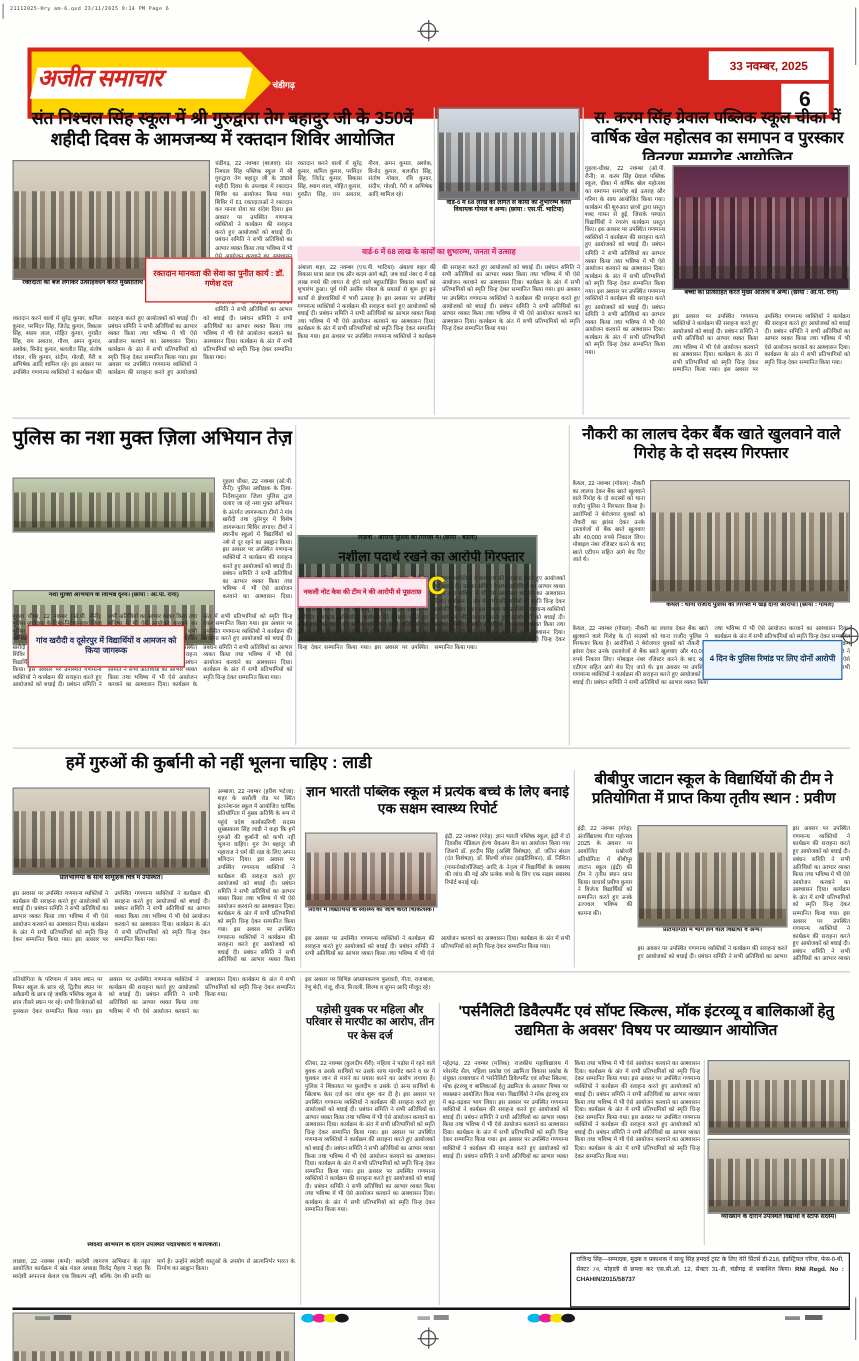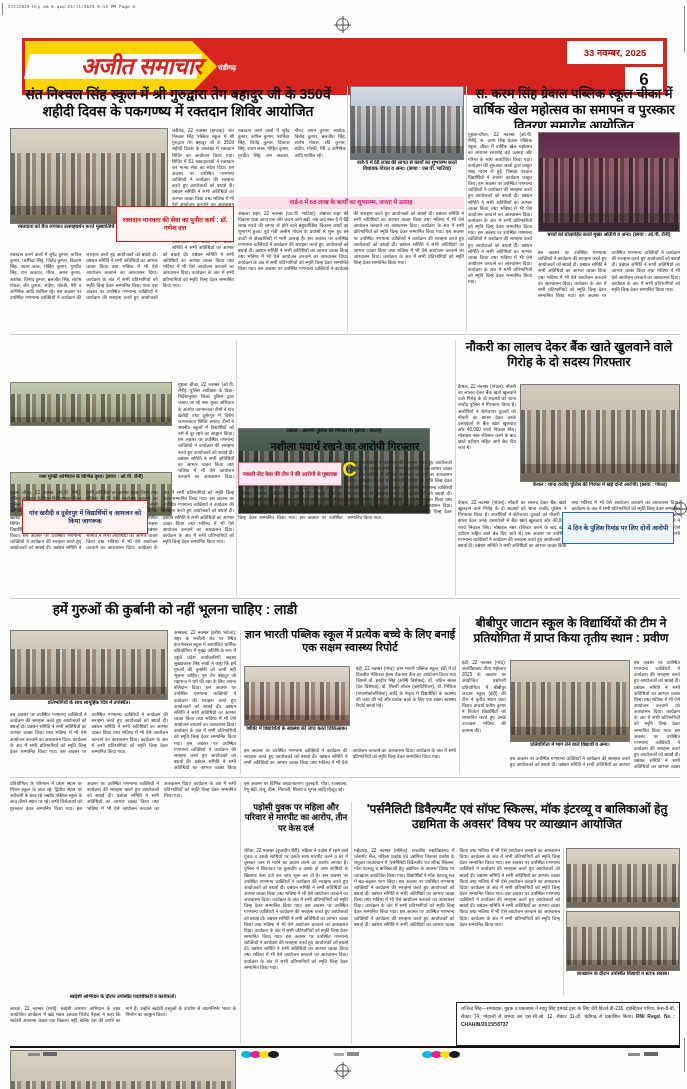--- a/index.html
+++ b/index.html
@@ -12,21 +12,21 @@
   .crosshair::before{content:"";position:absolute;left:50%;top:-3px;bottom:-3px;width:1px;background:#4a4a4a;transform:translateX(-50%);}
   .crosshair::after{content:"";position:absolute;top:50%;left:-3px;right:-3px;height:1px;background:#4a4a4a;transform:translateY(-50%);}
   .mark{background:#8a8a8a;}
   .cmyk{display:flex;}
   .cmyk i{display:block;width:11px;height:7px;border-radius:50%;margin-left:-2px;}
   
   .masthead{left:22px;top:38px;width:645px;height:57px;background:#d6251f;}
   .mh-yellow{left:3px;top:3px;width:192px;height:51px;background:#ffd400;
              clip-path:polygon(0 0,87% 0,100% 50%,87% 100%,0 100%);}
   .mh-band{left:5px;top:16px;width:172px;height:25px;background:#ffffff;transform:skewX(-14deg);}
-  .mh-title{left:8px;top:15px;width:172px;text-align:right;font-size:23px;font-weight:bold;
+  .mh-title{left:8px;top:15px;width:172px;text-align:left;font-size:19px;font-weight:bold;
             color:#d6251f;font-style:italic;letter-spacing:-.5px;line-height:1.2;}
   .mh-city{left:196px;top:25px;font-size:7px;font-weight:bold;color:#ffffff;}
   .mh-section{left:220px;top:9px;width:308px;height:39px;background:#f7efd3;display:flex;align-items:center;justify-content:center;
               font-size:23px;font-weight:bold;color:#101010;}
   .mh-date{right:4px;top:3px;width:96px;height:23px;background:#ffffff;display:flex;align-items:center;justify-content:center;
            font-size:9.5px;font-weight:bold;color:#a80f0f;}
   .mh-page{right:4px;top:29px;width:38px;height:25px;background:#ffffff;display:flex;align-items:center;justify-content:center;
            font-size:17px;font-weight:bold;color:#101010;}
   
   .hl{font-weight:bold;color:#0c0c0c;text-align:center;line-height:1.22;overflow:hidden;}
@@ -76,21 +76,21 @@
     <div class="abs mh-band"></div>
     <div class="abs mh-title">अजीत समाचार</div>
     <div class="abs mh-city">चंडीगढ़</div>
     <div class="abs mh-date">33 नवम्बर, 2025</div>
     <div class="abs mh-page">6</div>
   </div>
 
   <div class="abs vrule" style="left:347px;top:86px;height:246px;"></div>
   <div class="abs vrule" style="left:466px;top:86px;height:246px;"></div>
 
-  <div class="abs hl" style="left:10px;top:86px;width:336px;height:38px;font-size:14px;">संत निश्चल सिंह स्कूल में श्री गुरुद्वारा तेग बहादुर जी के 350वें शहीदी दिवस के पकगण्ष्य में रक्तदान शिविर आयोजित</div>
+  <div class="abs hl" style="left:10px;top:86px;width:336px;height:38px;font-size:14px;">संत निश्चल सिंह स्कूल में श्री गुरुद्वारा तेग बहादुर जी के 350वें शहीदी दिवस के आमजन्ष्य में रक्तदान शिविर आयोजित</div>
   <div class="abs" style="left:10px;top:128px;width:158px;">
     <div class="photo ph-room" style="height:96px;"></div>
     <div class="cap" style="height:13px;">रक्तदाता को बैज लगाकर उत्साहवर्धन करते मुख्यातिथि व अन्य। (छाया : बाजवा)</div>
   </div>
   <div class="abs body c1" style="left:172px;top:128px;width:62px;height:124px;">
     <span>चंडीगढ़, 22 नवम्बर (बाजवा): संत निश्चल सिंह पब्लिक स्कूल में श्री गुरुद्वारा तेग बहादुर जी के 350वें शहीदी दिवस के उपलक्ष्य में रक्तदान शिविर का आयोजन किया गया। शिविर में 61 रक्तदाताओं ने रक्तदान कर मानव सेवा का संदेश दिया। </span><span>इस अवसर पर उपस्थित गणमान्य व्यक्तियों ने कार्यक्रम की सराहना करते हुए आयोजकों को बधाई दी। प्रबंधन समिति ने सभी अतिथियों का आभार व्यक्त किया तथा भविष्य में भी ऐसे आयोजन करवाने का आश्वासन दिया। कार्यक्रम के अंत में सभी प्रतिभागियों को स्मृति चिन्ह देकर सम्मानित किया गया। इस अवसर पर उपस्थित गणमान्य व्यक्तियों ने कार्यक्रम की सराहना करते हुए आयोजकों को बधाई दी। प्रबंधन समिति ने सभी अतिथियों का आभार व्यक्त किया तथा भविष्य में भी ऐसे आयोजन करवाने का आश्वासन दिया। कार्यक्रम के अंत में सभी प्रतिभागियों को स्मृति चिन्ह देकर सम्मानित किया गया। </span>
   </div>
   <div class="abs body c2" style="left:238px;top:128px;width:108px;height:62px;">रक्तदान करने वालों में सुरेंद्र कुमार, कपिल कुमार, परमिंदर सिंह, जितेंद्र कुमार, विकास सिंह, श्याम लाल, मोहित कुमार, गुरप्रीत सिंह, राम अवतार, गौरव, अमन कुमार, अशोक, विनोद कुमार, बलजीत सिंह, संतोष गोयल, रवि कुमार, संदीप, गोल्डी, गैरी व अभिषेक आदि शामिल रहे। </div>
   <div class="abs body c3" style="left:10px;top:252px;width:224px;height:78px;">
     <span>रक्तदान करने वालों में सुरेंद्र कुमार, कपिल कुमार, परमिंदर सिंह, जितेंद्र कुमार, विकास सिंह, श्याम लाल, मोहित कुमार, गुरप्रीत सिंह, राम अवतार, गौरव, अमन कुमार, अशोक, विनोद कुमार, बलजीत सिंह, संतोष गोयल, रवि कुमार, संदीप, गोल्डी, गैरी व अभिषेक आदि शामिल रहे। </span><span>इस अवसर पर उपस्थित गणमान्य व्यक्तियों ने कार्यक्रम की सराहना करते हुए आयोजकों को बधाई दी। प्रबंधन समिति ने सभी अतिथियों का आभार व्यक्त किया तथा भविष्य में भी ऐसे आयोजन करवाने का आश्वासन दिया। कार्यक्रम के अंत में सभी प्रतिभागियों को स्मृति चिन्ह देकर सम्मानित किया गया। इस अवसर पर उपस्थित गणमान्य व्यक्तियों ने कार्यक्रम की सराहना करते हुए आयोजकों को बधाई दी। प्रबंधन समिति ने सभी अतिथियों का आभार व्यक्त किया तथा भविष्य में भी ऐसे आयोजन करवाने का आश्वासन दिया। कार्यक्रम के अंत में सभी प्रतिभागियों को स्मृति चिन्ह देकर सम्मानित किया गया। </span>
@@ -117,20 +117,21 @@
     <div class="cap" style="height:12px;">बच्चों को प्रोत्साहित करते मुख्य अतिथि व अन्य। (छाया : ओ.पी. रौनी)</div>
   </div>
   <div class="abs body c2" style="left:538px;top:250px;width:142px;height:80px;">
     <span>इस अवसर पर उपस्थित गणमान्य व्यक्तियों ने कार्यक्रम की सराहना करते हुए आयोजकों को बधाई दी। प्रबंधन समिति ने सभी अतिथियों का आभार व्यक्त किया तथा भविष्य में भी ऐसे आयोजन करवाने का आश्वासन दिया। कार्यक्रम के अंत में सभी प्रतिभागियों को स्मृति चिन्ह देकर सम्मानित किया गया। इस अवसर पर उपस्थित गणमान्य व्यक्तियों ने कार्यक्रम की सराहना करते हुए आयोजकों को बधाई दी। प्रबंधन समिति ने सभी अतिथियों का आभार व्यक्त किया तथा भविष्य में भी ऐसे आयोजन करवाने का आश्वासन दिया। कार्यक्रम के अंत में सभी प्रतिभागियों को स्मृति चिन्ह देकर सम्मानित किया गया। </span>
   </div>
 
   <div class="abs hrule" style="left:10px;top:334px;width:670px;"></div>
   <div class="abs vrule" style="left:236px;top:340px;height:256px;"></div>
   <div class="abs vrule" style="left:455px;top:340px;height:256px;"></div>
 
+  <div class="abs hl" style="left:10px;top:342px;width:224px;height:36px;font-size:15.5px;">पुलिस का नशा मुक्त ज़िला अभियान तेज़</div>
   <div class="abs photo ph-field" style="left:10px;top:382px;width:162px;height:44px;"></div>
   <div class="abs photo ph-field" style="left:10px;top:428px;width:162px;height:44px;"></div>
   <div class="abs cap" style="left:10px;top:474px;width:162px;height:10px;">नशा मुक्ति अभियान के विभिन्न दृश्य। (छाया : ओ.पी. रौनी)</div>
   <div class="abs body c1" style="left:178px;top:382px;width:56px;height:102px;">
     <span>गुहला चीका, 22 नवम्बर (ओ.पी. रौनी): पुलिस अधीक्षक के दिशा-निर्देशानुसार जिला पुलिस द्वारा चलाए जा रहे नशा मुक्त अभियान के अंतर्गत जागरूकता टीमों ने गांव खरौदी तथा दूसेरपुर में विशेष जागरूकता शिविर लगाए। टीमों ने स्थानीय स्कूलों में विद्यार्थियों को नशे से दूर रहने का आह्वान किया। </span><span>इस अवसर पर उपस्थित गणमान्य व्यक्तियों ने कार्यक्रम की सराहना करते हुए आयोजकों को बधाई दी। प्रबंधन समिति ने सभी अतिथियों का आभार व्यक्त किया तथा भविष्य में भी ऐसे आयोजन करवाने का आश्वासन दिया। कार्यक्रम के अंत में सभी प्रतिभागियों को स्मृति चिन्ह देकर सम्मानित किया गया। </span>
   </div>
   <div class="abs body c3" style="left:10px;top:490px;width:224px;height:104px;">
     <span>गुहला चीका, 22 नवम्बर (ओ.पी. रौनी): पुलिस अधीक्षक के दिशा-निर्देशानुसार जिला पुलिस द्वारा चलाए जा रहे नशा मुक्त अभियान के अंतर्गत जागरूकता टीमों ने गांव खरौदी तथा दूसेरपुर में विशेष जागरूकता शिविर लगाए। टीमों ने स्थानीय स्कूलों में विद्यार्थियों को नशे से दूर रहने का आह्वान किया। </span><span>इस अवसर पर उपस्थित गणमान्य व्यक्तियों ने कार्यक्रम की सराहना करते हुए आयोजकों को बधाई दी। प्रबंधन समिति ने सभी अतिथियों का आभार व्यक्त किया तथा भविष्य में भी ऐसे आयोजन करवाने का आश्वासन दिया। कार्यक्रम के अंत में सभी प्रतिभागियों को स्मृति चिन्ह देकर सम्मानित किया गया। इस अवसर पर उपस्थित गणमान्य व्यक्तियों ने कार्यक्रम की सराहना करते हुए आयोजकों को बधाई दी। प्रबंधन समिति ने सभी अतिथियों का आभार व्यक्त किया तथा भविष्य में भी ऐसे आयोजन करवाने का आश्वासन दिया। कार्यक्रम के अंत में सभी प्रतिभागियों को स्मृति चिन्ह देकर सम्मानित किया गया। इस अवसर पर उपस्थित गणमान्य व्यक्तियों ने कार्यक्रम की सराहना करते हुए आयोजकों को बधाई दी। प्रबंधन समिति ने सभी अतिथियों का आभार व्यक्त किया तथा भविष्य में भी ऐसे आयोजन करवाने का आश्वासन दिया। कार्यक्रम के अंत में सभी प्रतिभागियों को स्मृति चिन्ह देकर सम्मानित किया गया। </span>
   </div>
   <div class="abs pullq dark" style="left:22px;top:500px;width:126px;height:34px;">गांव खरौदी व दूसेरपुर में विद्यार्थियों व आमजन को किया जागरूक</div>

